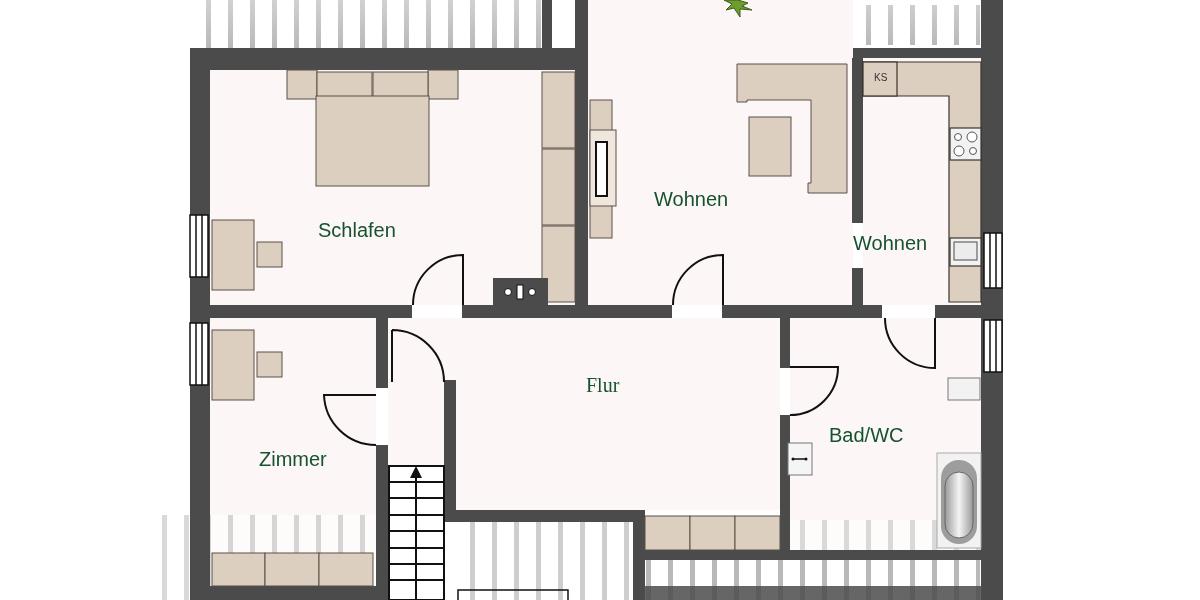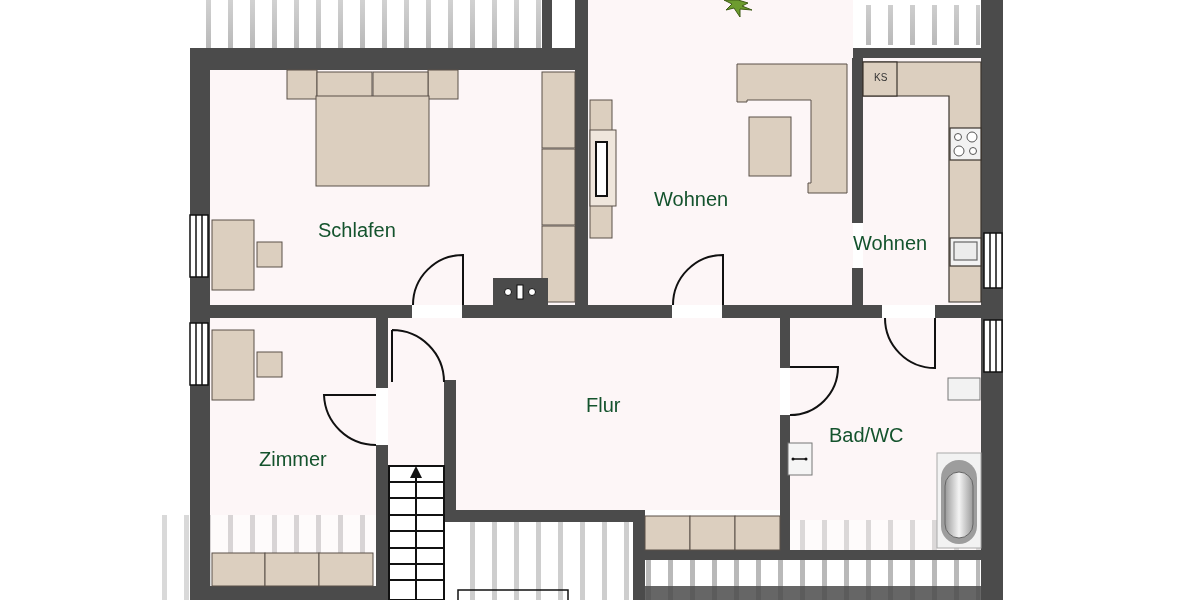--- a/index.html
+++ b/index.html
@@ -204,16 +204,16 @@
     <rect x="941" y="460" width="36" height="84" rx="18" fill="#9d9d9d"></rect>
     <rect x="945" y="472" width="28" height="66" rx="14" fill="url(#tubGrad)" stroke="#666"></rect>
   </g>
 </svg>
 
 <span class="ks-label" style="left:874px;top:72px;">KS</span>
 
 <span class="room-label" style="left:318px;top:219px;">Schlafen</span>
 <span class="room-label" style="left:654px;top:188px;">Wohnen</span>
 <span class="room-label" style="left:853px;top:232px;">Wohnen</span>
-<span class="room-label" style="left:586px;top:394px;">Flur</span>
+<span class="room-label" style="left:586px;top:374px;font-family:Liberation Serif, serif;">Flur</span>
 <span class="room-label" style="left:235px;top:448px;margin-left:24px;">Zimmer</span>
 <span class="room-label" style="left:829px;top:424px;">Bad/WC</span>
 </div>
 
 </body></html>

